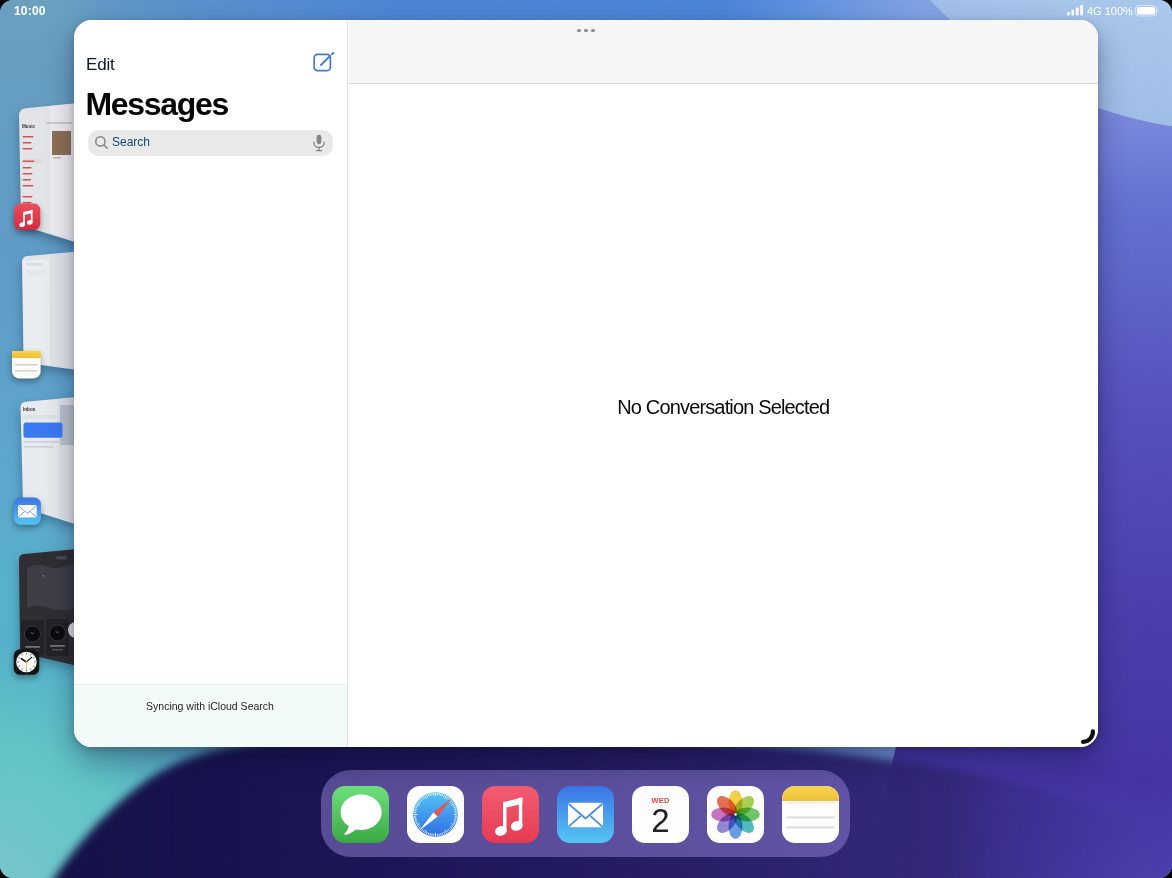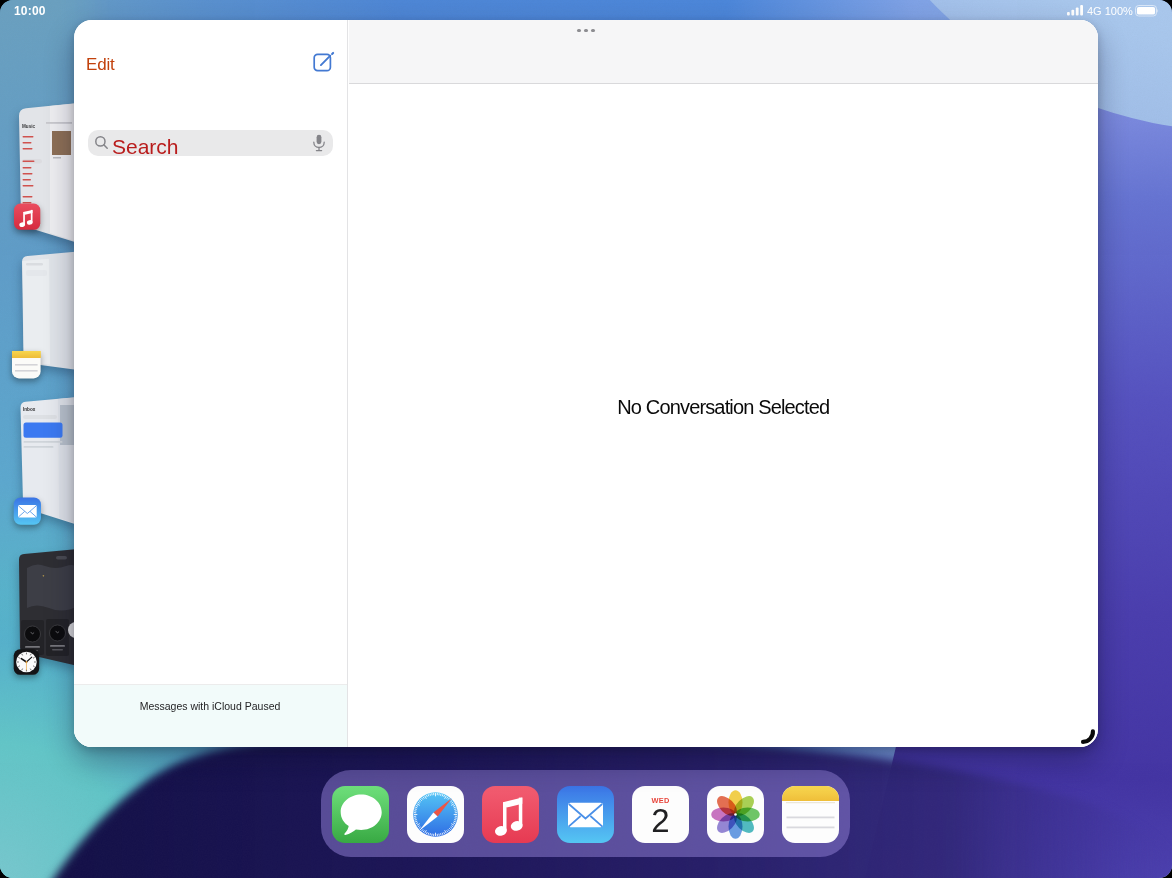--- a/index.html
+++ b/index.html
@@ -3,24 +3,24 @@
 <meta charset="utf-8">
 <style>
   html,body{margin:0;padding:0;background:#000;width:1172px;height:878px;overflow:hidden;}
   *{box-sizing:border-box;font-family:"Liberation Sans",sans-serif;}
   .screen{position:absolute;left:0;top:0;width:1172px;height:878px;border-radius:13px;overflow:hidden;}
   #wall{position:absolute;left:0;top:0;}
   .sb{position:absolute;color:#fff;font-size:12px;font-weight:700;letter-spacing:.2px;}
   .card{position:absolute;left:73.5px;top:19.5px;width:1024.5px;height:727.5px;background:#fff;border-radius:18px;
         box-shadow:0 14px 30px rgba(10,10,40,.33),0 3px 8px rgba(0,0,0,.18);overflow:hidden;}
   .sidebar{position:absolute;left:0;top:0;width:274px;height:727.5px;background:#fff;border-right:1px solid #e3e3e5;}
-  .edit{position:absolute;left:12.5px;top:35px;font-size:17px;color:#c2410c;letter-spacing:-0.2px;}
+  .edit{position:absolute;left:12.5px;top:35px;font-size:17px;color:#0f172a;letter-spacing:-0.2px;}
   .title{position:absolute;left:12px;top:66px;font-size:32px;font-weight:700;color:#060606;letter-spacing:-1.3px;}
   .search{position:absolute;left:14.5px;top:110px;width:245px;height:26px;border-radius:10px;background:#e9e9ea;}
-  .search span{position:absolute;left:24px;top:5px;font-size:21px;color:#b91c1c;}
+  .search span{position:absolute;left:24px;top:5px;font-size:12px;color:#0c4a6e;}
   .syncwrap{position:absolute;left:0;top:664px;width:273px;height:63.5px;background:#f2fbfa;border-top:1px solid #ececec;}
   .syncwrap div{margin-top:15.5px;text-align:center;font-size:10.5px;color:#242426;font-weight:500;letter-spacing:0;}
   .rpane{position:absolute;left:275px;top:0;width:749.5px;height:727.5px;background:#fff;}
   .rtop{position:absolute;left:0;top:0;width:749.5px;height:64.5px;background:#f6f6f7;border-bottom:1px solid #d9d9db;}
   .dots{position:absolute;left:228.5px;top:9.3px;line-height:0;font-size:0;}
   .dots i{display:inline-block;width:3.6px;height:3.6px;border-radius:50%;background:#8e8e92;margin-right:3.4px;}
   .ncs{position:absolute;left:0;top:376px;width:749.5px;text-align:center;font-size:20px;font-weight:400;color:#0a0a0a;letter-spacing:-0.85px;}
   .dock{position:absolute;left:321px;top:769.5px;width:529px;height:87.5px;border-radius:30px;background:rgba(138,122,205,0.55);}
   .icon{position:absolute;top:16px;width:57px;height:57px;}
 </style>
@@ -399,34 +399,35 @@
 </svg>
 
 <div class="card">
   <div class="sidebar">
     <div class="edit">Edit</div>
     <svg style="position:absolute;left:238px;top:30px;" width="24" height="24" viewBox="0 0 24 24">
       <rect x="2.2" y="4.4" width="16.2" height="16.2" rx="3.4" fill="none" stroke="#4379d2" stroke-width="1.7"></rect>
       <path d="M 8.9,15.1 L 18.3,5.7" stroke="#4379d2" stroke-width="1.9" stroke-linecap="round"></path>
       <path d="M 20.1,3.9 L 21.1,2.9" stroke="#4379d2" stroke-width="2.1" stroke-linecap="round"></path>
     </svg>
+    <div class="title">Messages</div>
     <div class="search">
       <svg style="position:absolute;left:6px;top:5px;" width="16" height="16" viewBox="0 0 16 16">
         <circle cx="6.4" cy="6.4" r="4.6" fill="none" stroke="#848489" stroke-width="1.5"></circle>
         <path d="M 9.8,9.8 L 13.2,13.2" stroke="#848489" stroke-width="1.5" stroke-linecap="round"></path>
       </svg>
       <span>Search</span>
       <svg style="position:absolute;right:7px;top:4px;" width="14" height="18" viewBox="0 0 14 18">
         <rect x="4.6" y="0.8" width="4.8" height="9.4" rx="2.4" fill="#848489"></rect>
         <path d="M 1.8,8.2 c 0,3 2.3,5.2 5.2,5.2 c 2.9,0 5.2,-2.2 5.2,-5.2" fill="none" stroke="#848489" stroke-width="1.3" stroke-linecap="round"></path>
         <path d="M 7,13.6 L 7,16.2 M 4.4,16.6 L 9.6,16.6" stroke="#848489" stroke-width="1.3" stroke-linecap="round"></path>
       </svg>
     </div>
     <div class="syncwrap">
-          <div>Messages with iCloud Paused</div>
+          <div>Syncing with iCloud Search</div>
         </div>
   </div>
   <div class="rpane">
     <div class="rtop"></div>
     <div class="dots"><i></i><i></i><i></i></div>
     <div class="ncs">No Conversation Selected</div>
   </div>
 </div>
 
 <svg style="position:absolute;left:1076px;top:726px;" width="26" height="26" viewBox="0 0 26 26">

